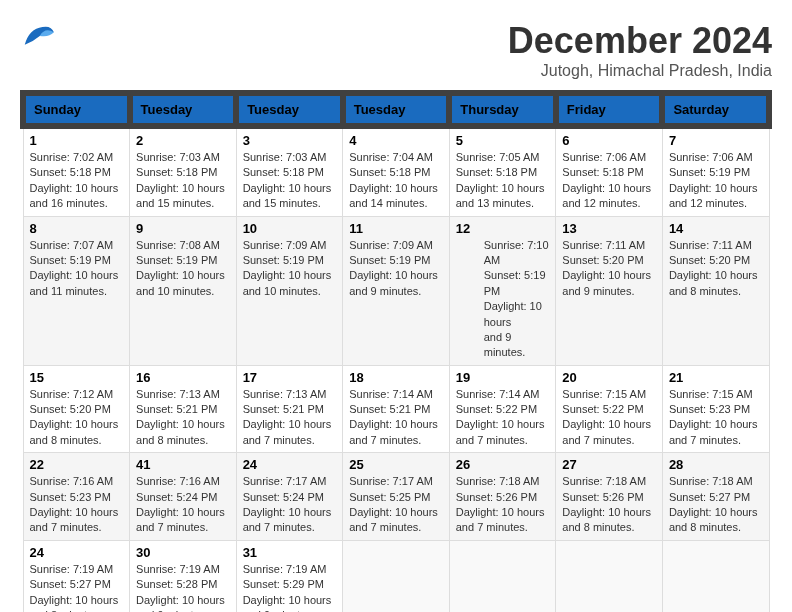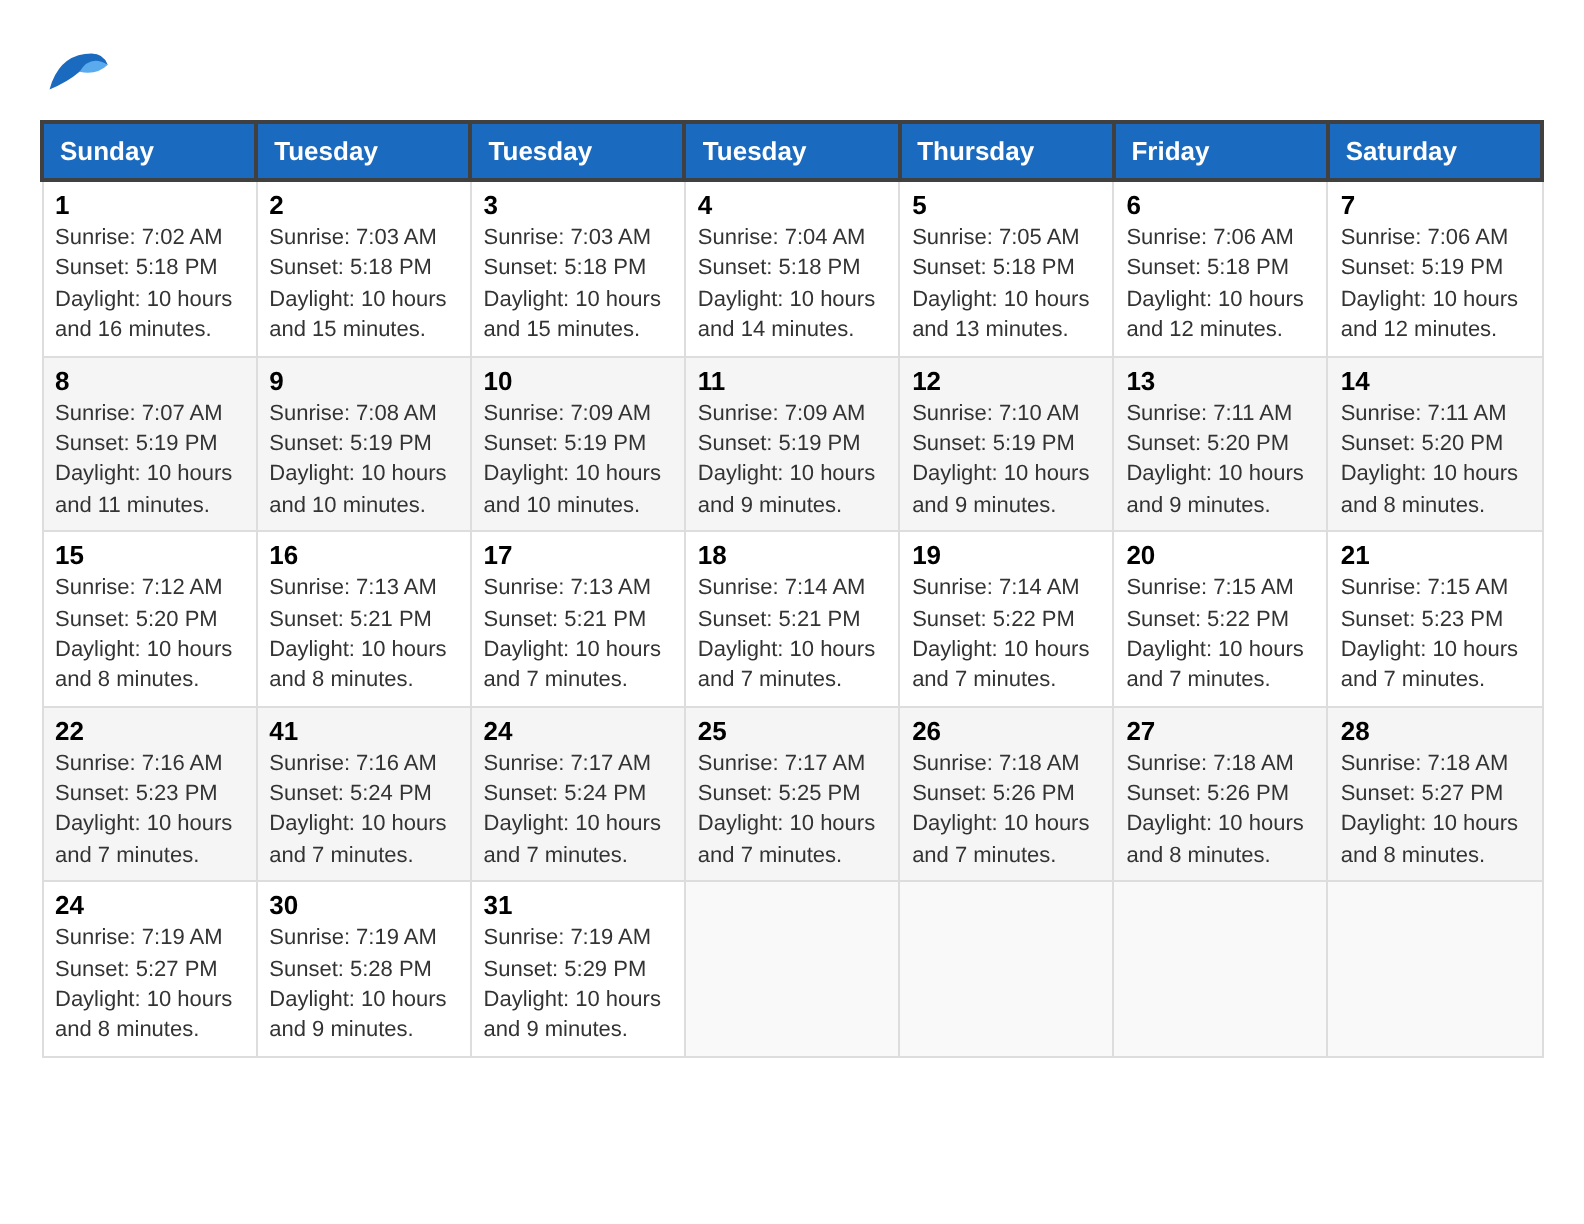--- a/index.html
+++ b/index.html
@@ -46,26 +46,26 @@
       font-size: 16px;
       color: #555;
     }
     table {
       width: 100%;
       border-collapse: collapse;
       font-size: 11px;
     }
     thead tr th {
       background-color: #1a6bbf;
-      color: #ffffff;
+      color: #000000;
       text-align: left;
       padding: 6px 8px;
       font-size: 13px;
       font-weight: bold;
-      border: 2px solid #404040;
+      border: 6px solid #404040;
     }
     tbody tr td {
       border: 1px solid #ddd;
       padding: 4px 6px;
       vertical-align: top;
       width: calc(100% / 7);
       height: 80px;
     }
     tbody tr:nth-child(even) td {
       background-color: #f5f5f5;
@@ -90,20 +90,24 @@
   </style>
 </head>
 <body>
 
 <div class="header">
   <div class="logo">
     <svg class="logo-bird" viewBox="0 0 40 34" xmlns="http://www.w3.org/2000/svg">
       <path d="M5 28 Q10 10 25 8 Q35 6 38 14 Q30 12 22 18 Q15 24 5 28Z" fill="#1a6bbf"></path>
       <path d="M22 18 Q28 8 38 14 Q32 20 22 18Z" fill="#5aabee"></path>
     </svg>
+  </div>
+  <div class="title-block">
+    <div class="month-title">December 2024</div>
+    <div class="location">Jutogh, Himachal Pradesh, India</div>
   </div>
 </div>
 
 <table>
   <thead>
     <tr id="header-row">
     <th>Sunday</th>
         <th>Tuesday</th>
         <th>Tuesday</th>
         <th>Tuesday</th>
@@ -188,21 +192,21 @@
         </td>
         <td>
           <span class="day-number">11</span>
           <div class="day-info" style="white-space: pre-line;">Sunrise: 7:09 AM
 Sunset: 5:19 PM
 Daylight: 10 hours
 and 9 minutes.</div>
         </td>
         <td>
           <span class="day-number">12</span>
-          <div class="day-info" style="white-space: pre-line;">Sunrise: 7:10 AM
+          <div class="day-info" style="white-space: pre-line; margin-left: 28px;">Sunrise: 7:10 AM
 Sunset: 5:19 PM
 Daylight: 10 hours
 and 9 minutes.</div>
         </td>
         <td>
           <span class="day-number">13</span>
           <div class="day-info" style="white-space: pre-line;">Sunrise: 7:11 AM
 Sunset: 5:20 PM
 Daylight: 10 hours
 and 9 minutes.</div>

